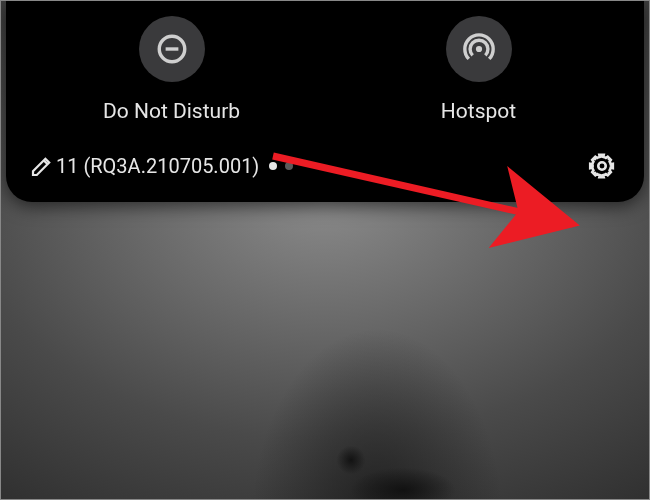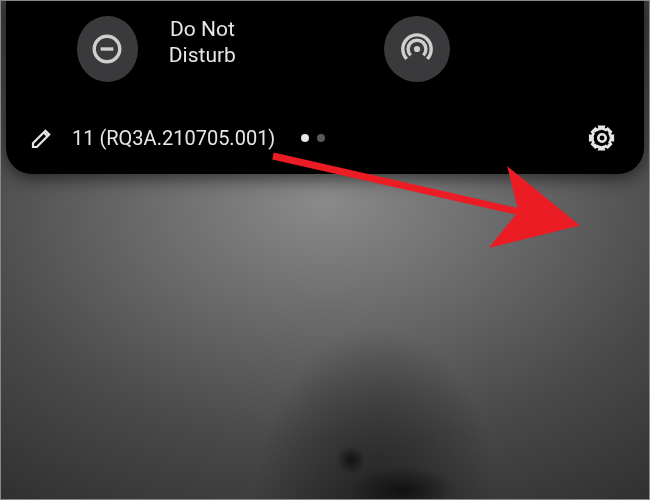--- a/index.html
+++ b/index.html
@@ -37,21 +37,22 @@
     color: #e6e6e6;
     box-shadow: 0 4px 18px rgba(0,0,0,0.6);
   }
   .tiles {
     display: flex;
     justify-content: space-around;
     padding: 6px 4px 18px 4px;
   }
   .tile {
     display: flex;
-    flex-direction: row;
+    flex-direction: column;
+    align-items: center;
     width: 190px;
   }
   .tile-icon {
     width: 66px; height: 66px;
     border-radius: 50%;
     background: #3a3a3c;
     display: flex; align-items: center; justify-content: center;
     margin-bottom: 16px;
   }
   .tile-icon svg { width: 34px; height: 34px; stroke: #cfcfcf; fill: none; stroke-width: 2.4; }
@@ -65,21 +66,20 @@
   .tile-sub {
     font-size: 18px;
     color: #9a9a9a;
     text-align: center;
     margin-top: 2px;
   }
   .footer {
     display: flex;
     align-items: center;
     padding: 6px 18px 4px 14px;
-    gap: 16px;
   }
   .edit-btn {
     width: 28px; height: 28px;
     display:flex; align-items:center; justify-content:center;
   }
   .edit-btn svg { width: 24px; height: 24px; stroke:#e6e6e6; fill:none; stroke-width:2.2; }
   .build {
     font-size: 20px;
     color: #e6e6e6;
   }
@@ -122,20 +122,21 @@
     </div>
 
     <div class="tile">
       <div class="tile-icon">
         <svg viewBox="0 0 24 24">
           <circle cx="12" cy="12" r="2.2" fill="#cfcfcf" stroke="none"></circle>
           <path d="M7.5 16.5 A6.3 6.3 0 1 1 16.5 16.5"></path>
           <path d="M4.8 19 A10 10 0 1 1 19.2 19"></path>
         </svg>
       </div>
+      <div class="tile-label">Hotspot</div>
       <div class="tile-sub"></div>
     </div>
 
 
   </div>
 
   <div class="footer">
     <div class="edit-btn">
       <svg viewBox="0 0 24 24">
         <path d="M3 21 L3 17.2 L15.4 4.8 L19.2 8.6 L6.8 21 Z"></path>

